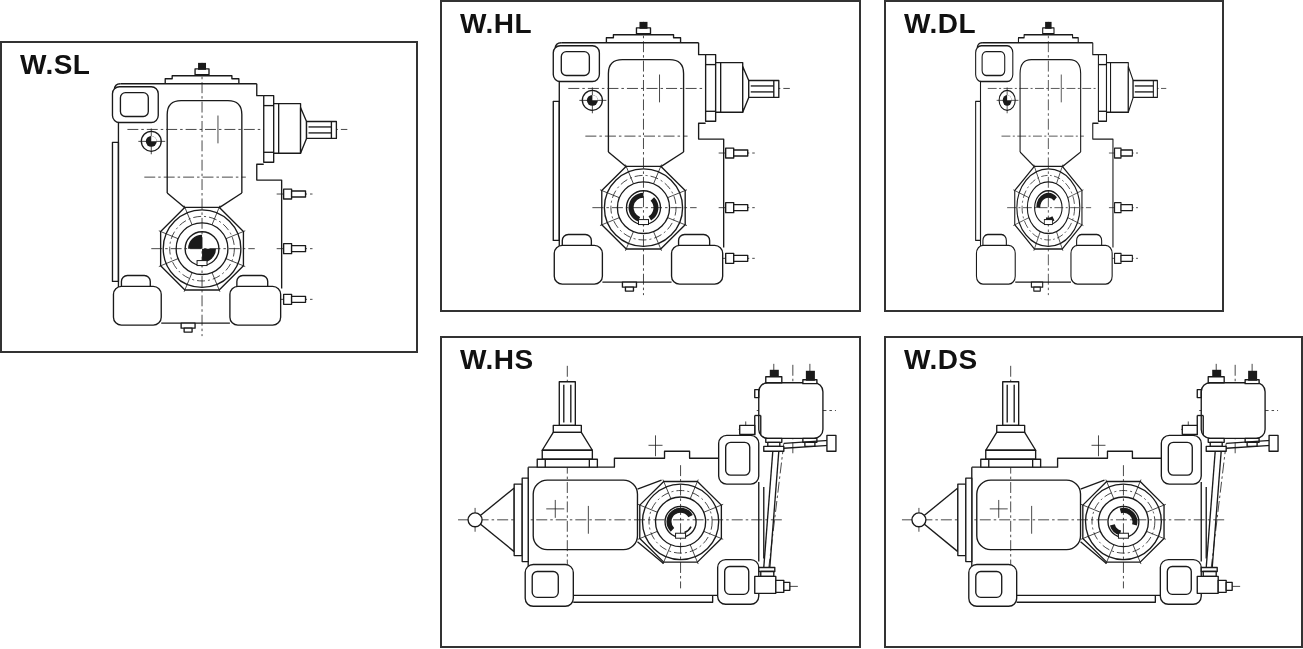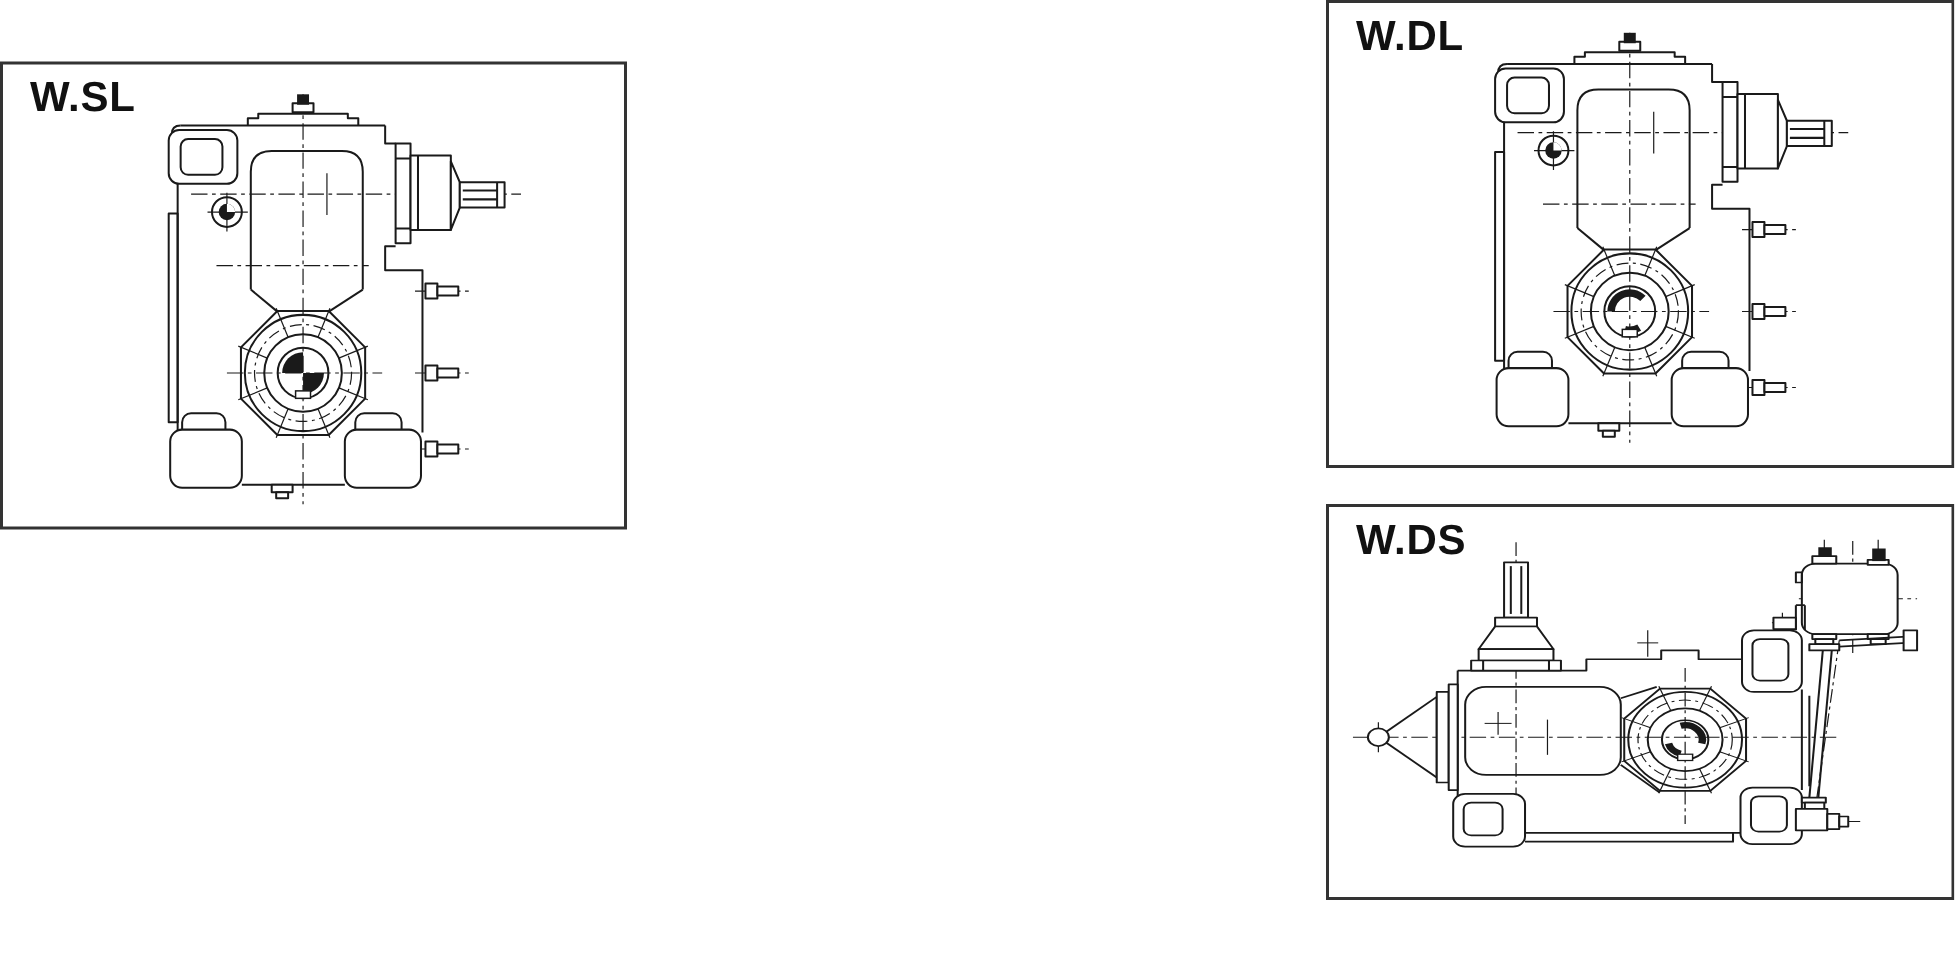--- a/index.html
+++ b/index.html
@@ -4,24 +4,24 @@
 <style>
   :root{
     --line:#1a1a1a; --bg:#ffffff; --border:#333333; --label:#111111;
   }
   html,body{margin:0;padding:0;background:var(--bg);}
   #stage{position:relative;width:1303px;height:649px;background:var(--bg);overflow:hidden;
          font-family:"Liberation Sans", sans-serif;}
   .panel{position:absolute;border:2px solid var(--border);background:var(--bg);box-sizing:border-box;}
   .p1{left:0;top:0;width:418px;height:312px;margin-top:41px;}
   .p2{left:440px;top:0;width:421px;height:312px;}
-  .p3{left:884px;top:0;width:419px;height:312px;}
+  .p3{left:884px;top:0;width:340px;height:312px;}
   .p4{left:0;top:336px;width:418px;height:312px;}
   .p5{left:440px;top:336px;width:421px;height:312px;}
-  .p6{left:884px;top:336px;width:419px;height:264px;text-align:center;}
+  .p6{left:884px;top:336px;width:419px;height:312px;text-align:center;}
   .panel-label{position:absolute;left:18px;top:6px;font-size:28px;font-weight:bold;
                letter-spacing:.5px;color:var(--label);z-index:2;}
   svg.drawing{position:absolute;left:0;top:0;width:100%;height:100%;}
   
   .ln{stroke:var(--line);stroke-width:1.35;fill:none;stroke-linejoin:round;}
   .lnf{stroke:var(--line);stroke-width:1.35;fill:#ffffff;stroke-linejoin:round;}
   .cl{stroke:var(--line);stroke-width:0.8;fill:none;stroke-dasharray:11 3 2.5 3;}
   .cl2{stroke:var(--line);stroke-width:0.8;fill:none;stroke-dasharray:8 3 2 3;}
   .tick{stroke:var(--line);stroke-width:0.8;fill:none;}
   .dark{fill:var(--line);stroke:none;}
@@ -216,34 +216,56 @@
     <svg class="drawing" viewBox="0 0 416 310" preserveAspectRatio="none">
       <use href="#side-drawing"></use>
         <g class="bore">
           <path d="M201 207 L187 207 A14 14 0 0 1 201 193 Z" fill="var(--line)"></path>
           <path d="M201 207 L215 207 A14 14 0 0 1 201 221 Z" fill="var(--line)"></path>
           <rect x="196" y="219" width="10" height="5" fill="#ffffff" stroke="var(--line)" stroke-width="1"></rect>
         </g>
     </svg>
   </div>
 
+  <div class="panel p2">
+    <div class="panel-label">W.HL</div>
+    <svg class="drawing" viewBox="0 0 416 310" preserveAspectRatio="none">
+      <use href="#side-drawing"></use>
+        <g class="bore">
+          <path d="M201.0 194.5 A12.5 12.5 0 0 0 196.7 218.7" stroke="var(--line)" stroke-width="5" fill="none" stroke-linecap="butt"></path>
+          <path d="M207.3 217.8 A12.5 12.5 0 0 0 209.8 198.2" stroke="var(--line)" stroke-width="5" fill="none" stroke-linecap="butt"></path>
+          <rect x="196" y="219" width="10" height="5" fill="#ffffff" stroke="var(--line)" stroke-width="1"></rect>
+        </g>
+    </svg>
+  </div>
 
   <div class="panel p3">
     <div class="panel-label">W.DL</div>
     <svg class="drawing" viewBox="0 0 416 310" preserveAspectRatio="none">
       <use href="#side-drawing"></use>
         <g class="bore">
           <path d="M209.8 198.2 A12.5 12.5 0 0 0 188.5 207.0" stroke="var(--line)" stroke-width="5" fill="none" stroke-linecap="butt"></path>
           <path d="M197.8 219.1 A12.5 12.5 0 0 0 207.3 217.8" stroke="var(--line)" stroke-width="5" fill="none" stroke-linecap="butt"></path>
           <rect x="196" y="219" width="10" height="5" fill="#ffffff" stroke="var(--line)" stroke-width="1"></rect>
         </g>
     </svg>
   </div>
 
 
+  <div class="panel p5">
+    <div class="panel-label">W.HS</div>
+    <svg class="drawing" viewBox="0 0 416 310" preserveAspectRatio="none">
+      <use href="#plan-drawing"></use>
+        <g class="bore">
+          <path d="M248.0 179.3 A11.5 11.5 0 1 0 229.9 193.1" stroke="var(--line)" stroke-width="5" fill="none" stroke-linecap="butt"></path>
+          <path d="M241.9 195.8 A11.5 11.5 0 0 0 248.4 189.9" stroke="var(--line)" stroke-width="1.5" fill="none" stroke-linecap="butt"></path>
+          <rect x="233" y="196.5" width="10" height="5" fill="#ffffff" stroke="var(--line)" stroke-width="1"></rect>
+        </g>
+    </svg>
+  </div>
 
   <div class="panel p6">
     <div class="panel-label">W.DS</div>
     <svg class="drawing" viewBox="0 0 416 310" preserveAspectRatio="none">
       <use href="#plan-drawing"></use>
         <g class="bore">
           <path d="M249.1 188.0 A11.5 11.5 0 0 0 235.0 173.9" stroke="var(--line)" stroke-width="5" fill="none" stroke-linecap="butt"></path>
           <path d="M226.9 188.0 A11.5 11.5 0 0 0 235.0 196.1" stroke="var(--line)" stroke-width="5" fill="none" stroke-linecap="butt"></path>
           <rect x="233" y="196.5" width="10" height="5" fill="#ffffff" stroke="var(--line)" stroke-width="1"></rect>
         </g>

